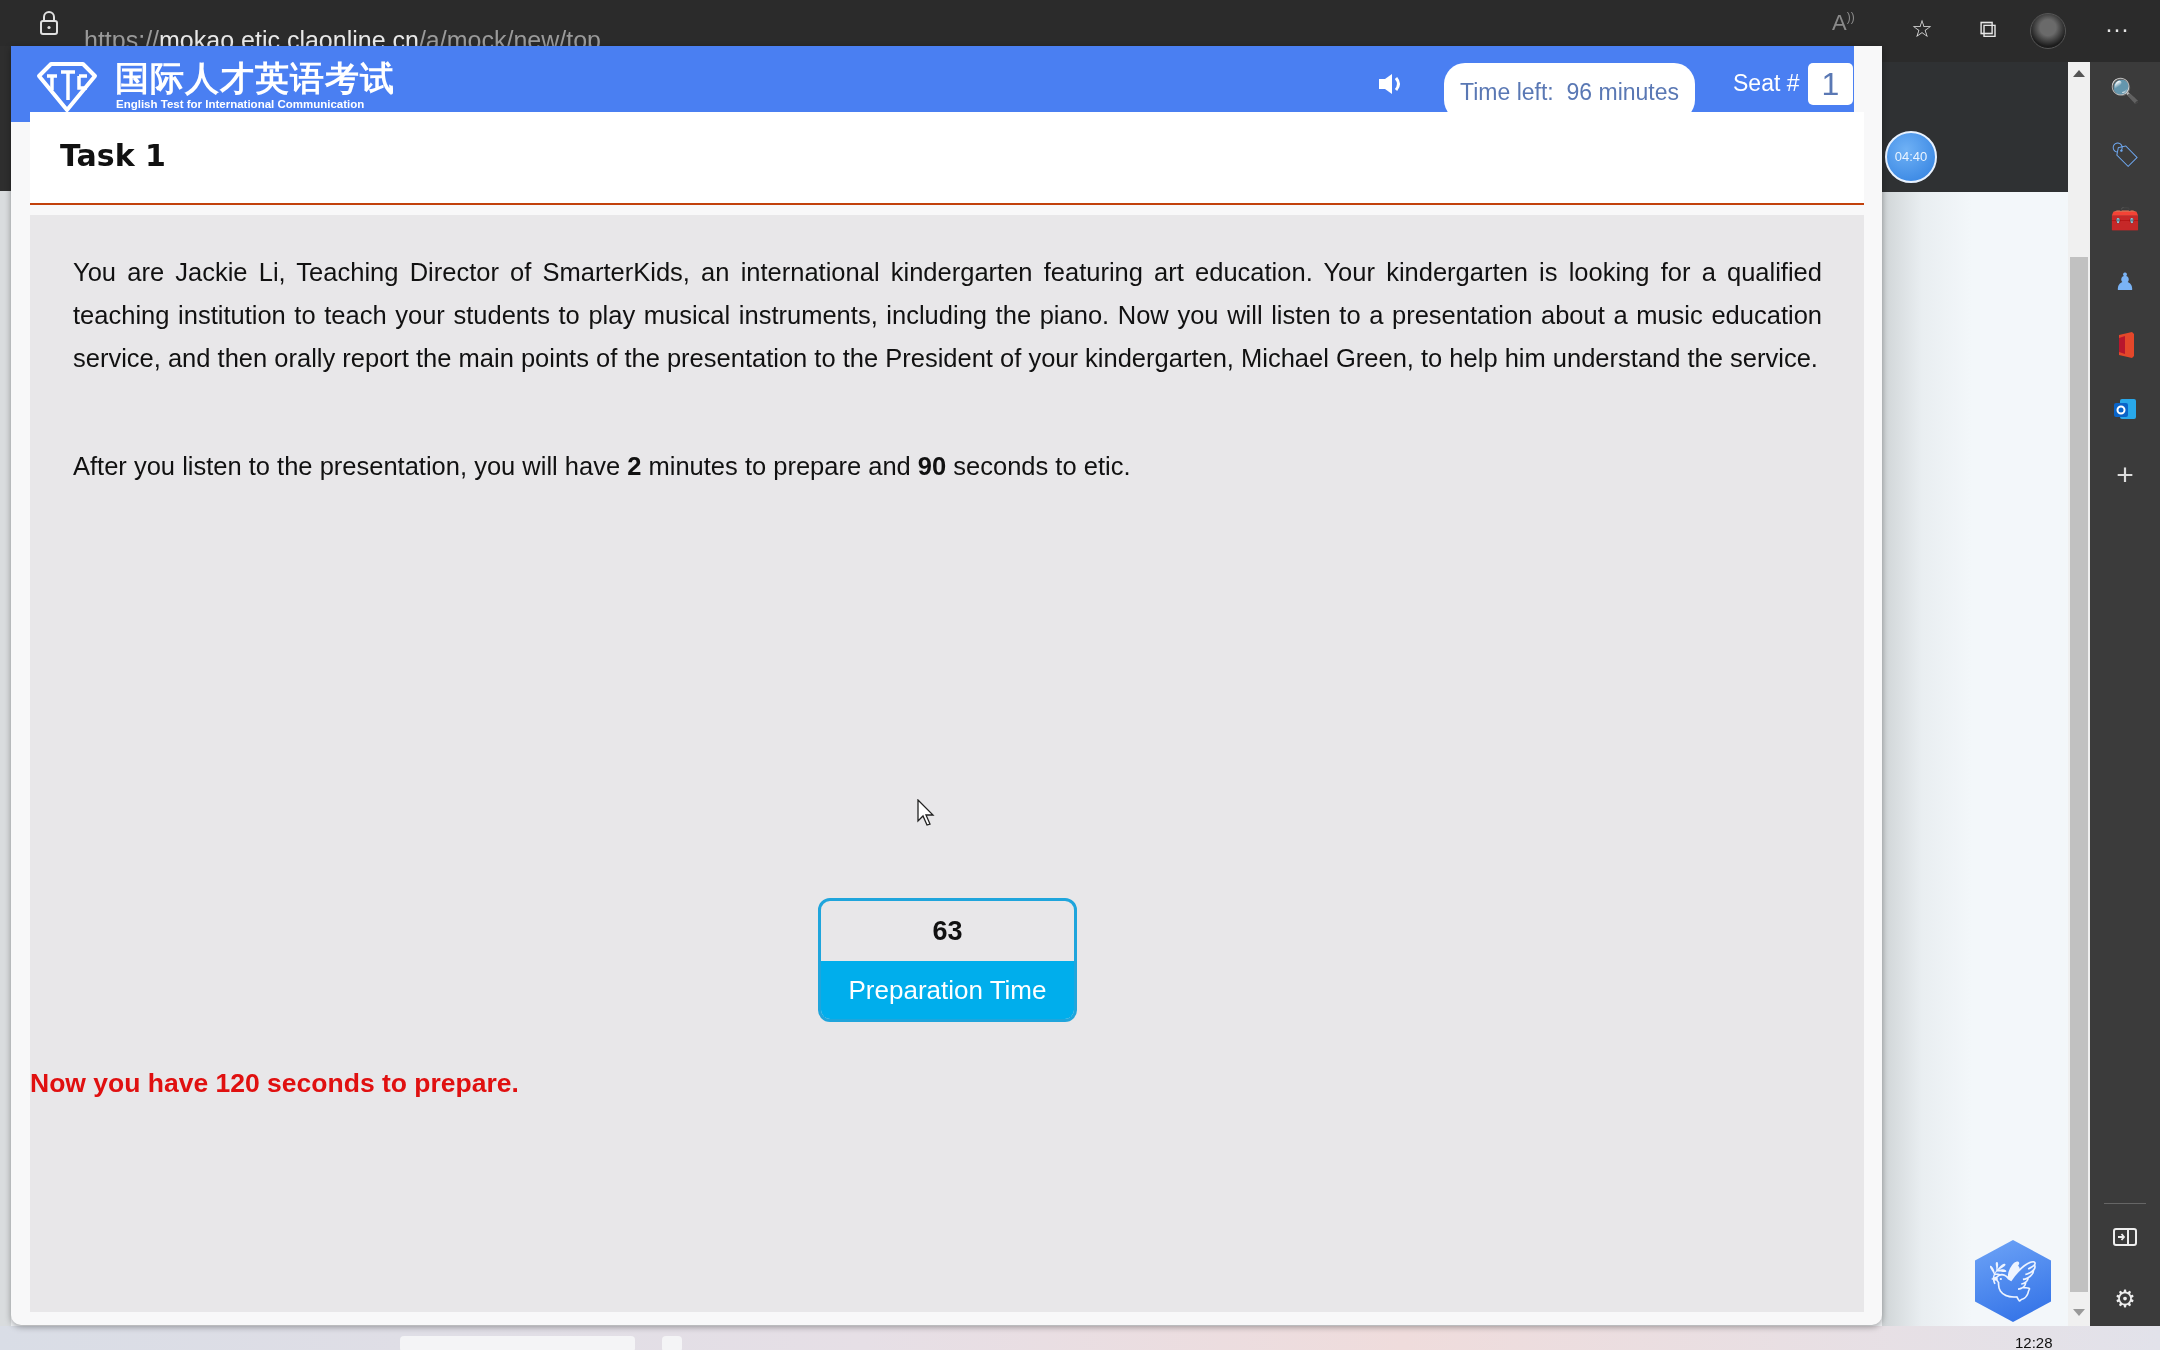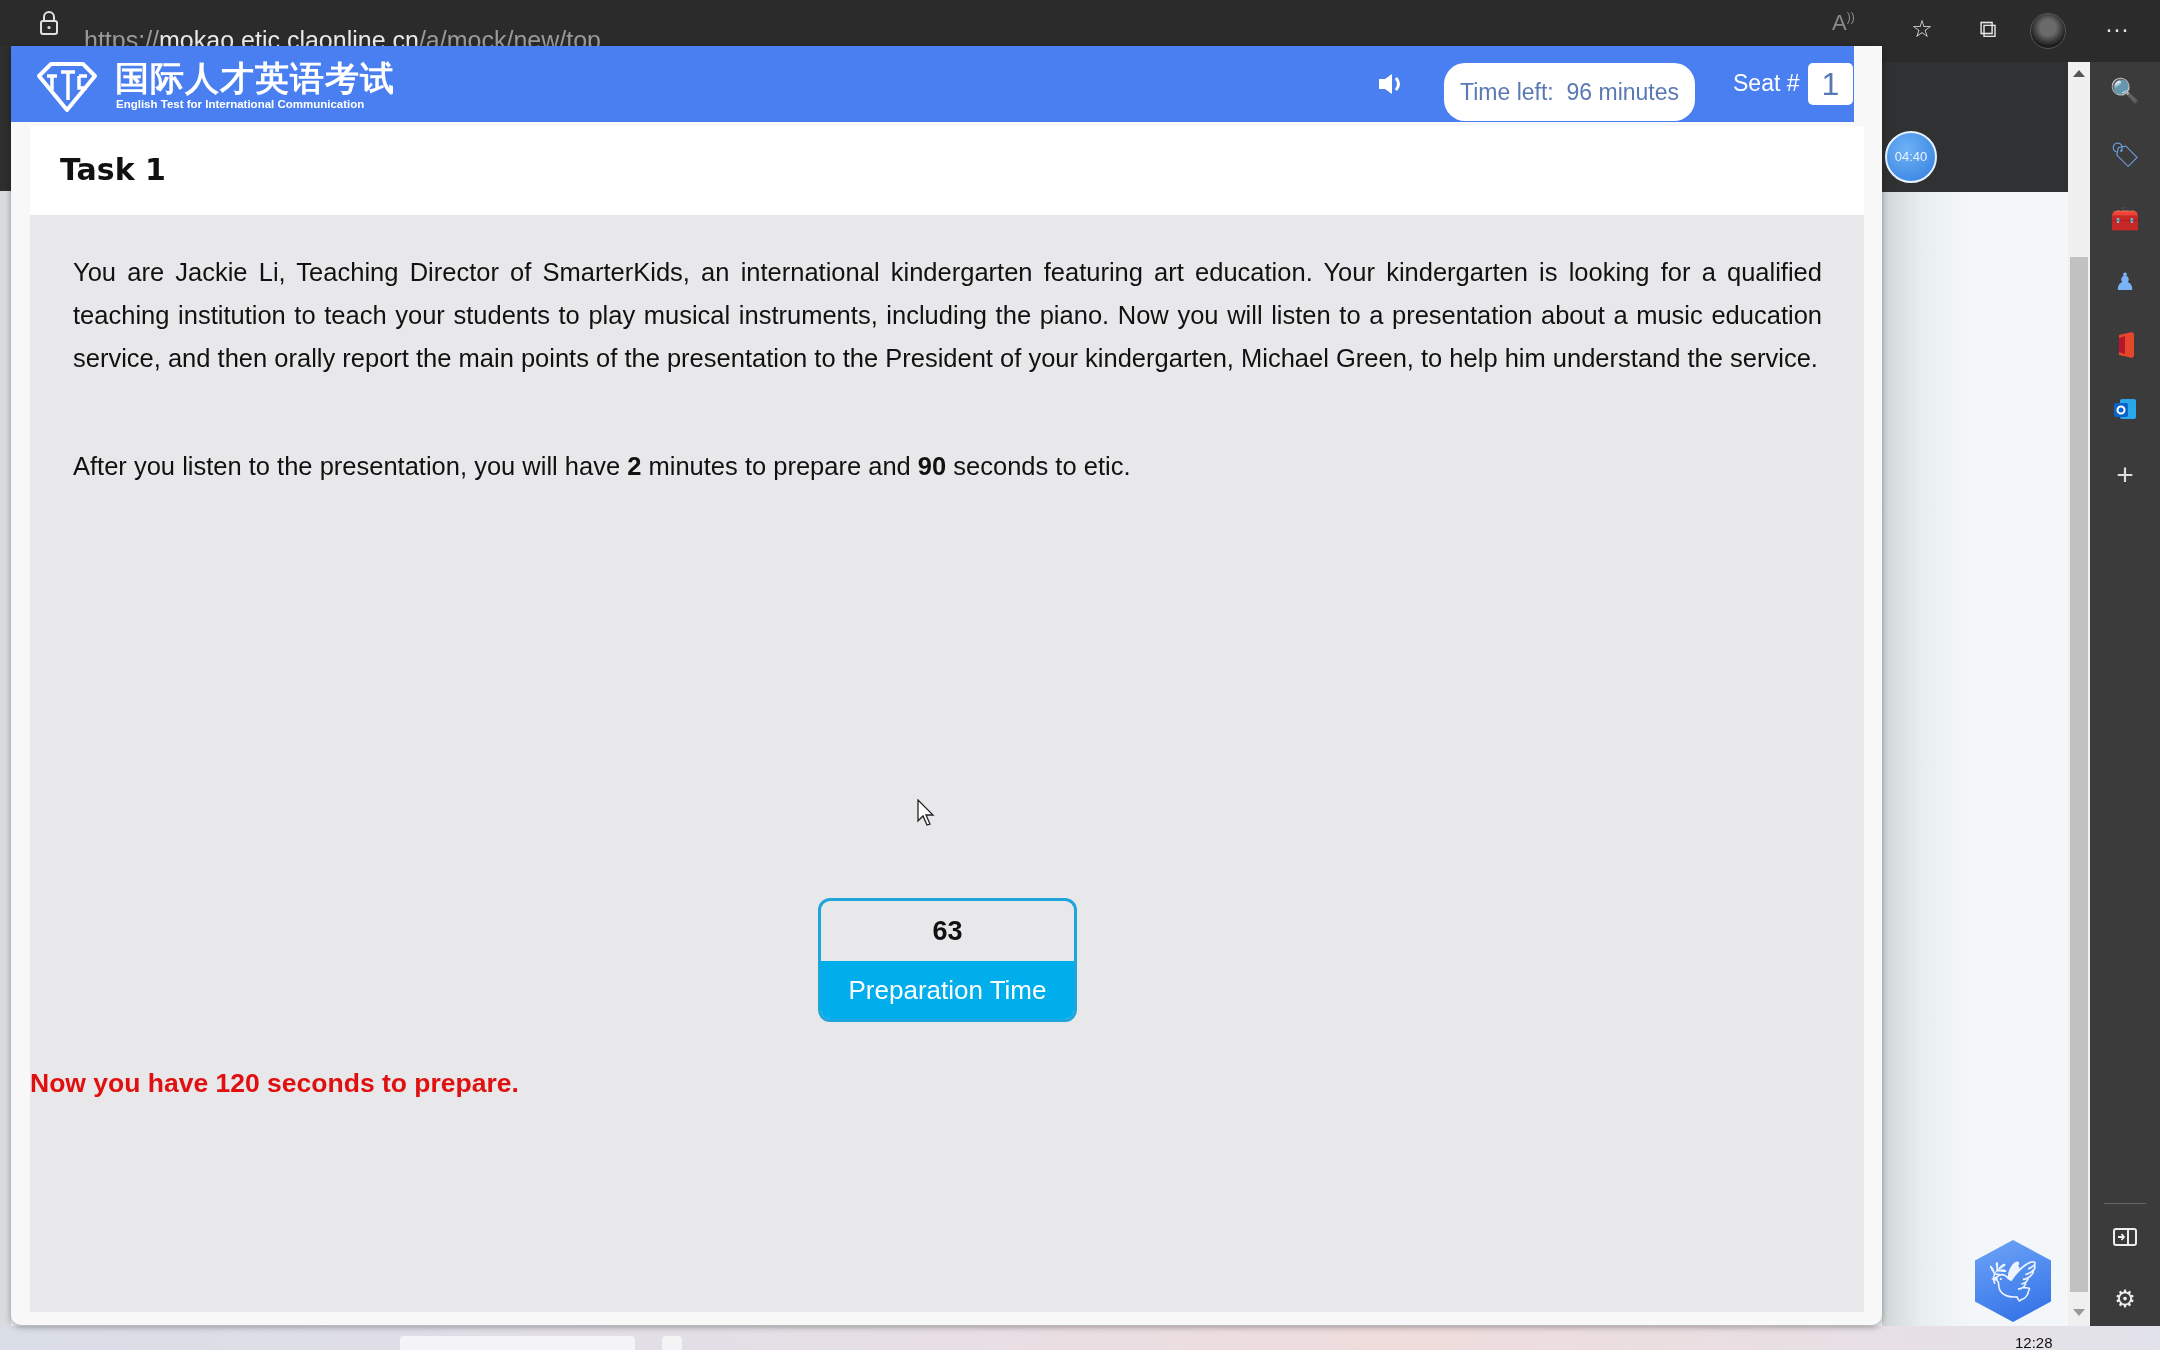--- a/index.html
+++ b/index.html
@@ -86,22 +86,22 @@
     position:absolute; left:1433px; top:17px; height:42px; padding:8px 16px;
     background:#fff; border-radius:21px; color:#5a78b4; font-size:23px; line-height:42px; white-space:nowrap;
   }
   .seat-label { position:absolute; left:1722px; top:24px; color:#fff; font-size:23px; }
   .seat-box {
     position:absolute; left:1797px; top:17px; width:45px; height:42px; background:#fff; border-radius:5px;
     color:#5a78b4; font-size:32px; text-align:center; line-height:42px;
   }
 
   .task-head {
-    position:absolute; left:19px; top:80px; width:1834px; height:91px; background:#fff;
-    border-bottom:2px solid #3b82f6;
+    position:absolute; left:19px; top:66px; width:1834px; height:91px; background:#fff;
+    border-bottom:2px solid #c2410c;
   }
   .task-title { position:absolute; left:30px; top:26px; font-size:30px; font-weight:bold; color:#111; font-family:"DejaVu Sans", sans-serif; }
 
   .task-body {
     position:absolute; left:19px; top:169px; width:1834px; height:1097px; background:#e8e7e9;
   }
   .para {
     position:absolute; left:43px; width:1749px; font-size:25.5px; line-height:43px; color:#111; text-align:justify;
   }
   .para1 { top:36px; }

